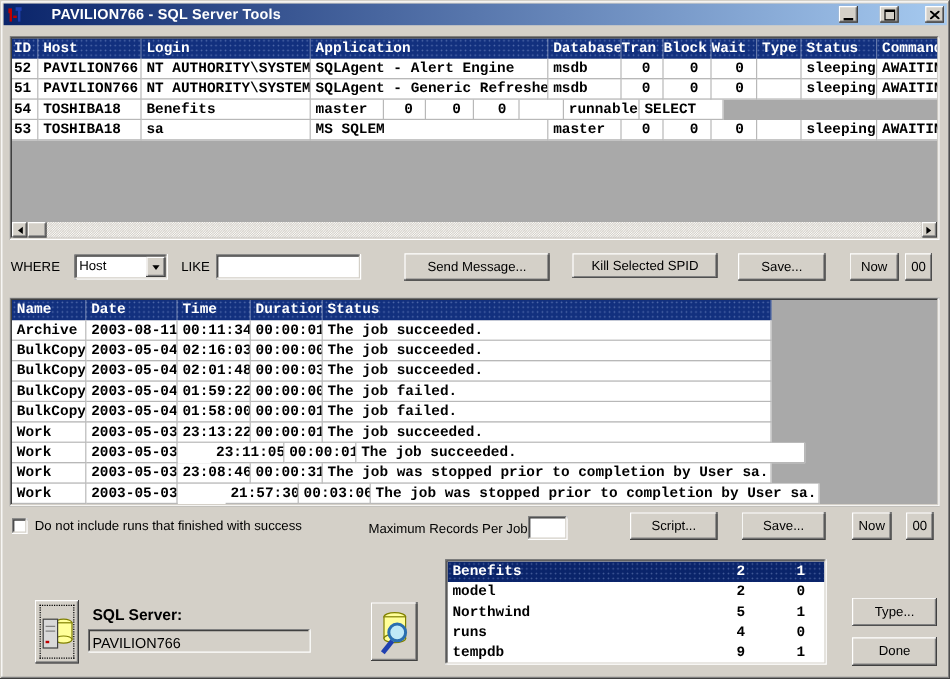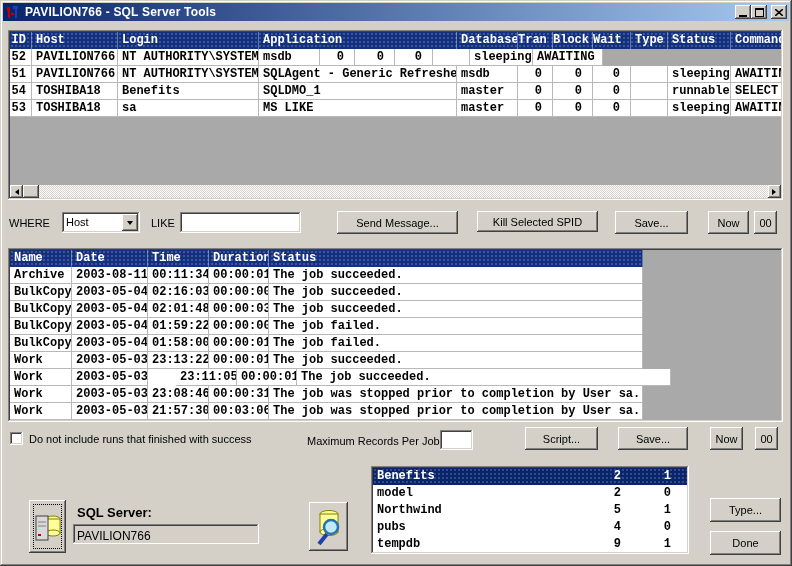--- a/index.html
+++ b/index.html
@@ -14,21 +14,21 @@
                   inset -2px -2px 0 #808080, inset 2px 2px 0 #ffffff;}
   .r3d{background:var(--face);
        box-shadow:inset -1px -1px 0 #404040, inset 1px 1px 0 #ffffff,
                   inset -2px -2px 0 #808080, inset 2px 2px 0 var(--face);}
   .sunk{box-shadow:inset -1px -1px 0 #ffffff, inset 1px 1px 0 #808080,
                    inset -2px -2px 0 var(--face), inset 2px 2px 0 #404040;}
 
   
   .titlebar{position:absolute;left:3px;top:3px;right:3px;height:18px;
     background:linear-gradient(90deg,var(--titlebar-left),var(--titlebar-right));
-    display:flex;align-items:center;padding:0 2px;color:#fff;}
+    display:flex;align-items:center;padding:0 2px;color:#fff;gap:18px;}
   .title-text{font-weight:bold;font-size:12px;margin-left:4px;white-space:nowrap;
     font-family:"Liberation Sans",sans-serif;letter-spacing:.2px;}
   .tbtn{width:16px;height:14px;display:flex;align-items:center;justify-content:center;flex:none;}
   .glyph-min{width:8px;height:2px;background:#000;margin-top:7px;}
   .glyph-max{width:9px;height:9px;border:1px solid #000;border-top:2px solid #000;}
 
   
   .grid{position:absolute;background:var(--grid-empty);}
   .gridContent{position:absolute;left:2px;top:2px;right:2px;bottom:2px;overflow:hidden;}
   .ghdr,.gr{display:flex;width:max-content;height:17px;
@@ -123,20 +123,21 @@
           <div class="hc num" style="width: 38px;">Wait</div>
           <div class="hc" style="width: 37px;">Type</div>
           <div class="hc" style="width: 63px;">Status</div>
           <div class="hc" style="width: 70px;">Command</div>
         </div>
       <div>
           <div class="gr">
             <div class="gc idn" style="width: 22px;">52</div>
             <div class="gc" style="width: 86px;">PAVILION766</div>
             <div class="gc" style="width: 141px;">NT AUTHORITY\SYSTEM</div>
+            <div class="gc" style="width: 198px;">SQLAgent - Alert Engine</div>
             <div class="gc" style="width: 61px;">msdb</div>
             <div class="gc num" style="width: 35px;">0</div>
             <div class="gc num" style="width: 40px;">0</div>
             <div class="gc num" style="width: 38px;">0</div>
             <div class="gc" style="width: 37px;"></div>
             <div class="gc" style="width: 63px;">sleeping</div>
             <div class="gc" style="width: 70px;">AWAITING COMMAND</div>
           </div>
           <div class="gr">
             <div class="gc idn" style="width: 22px;">51</div>
@@ -148,34 +149,33 @@
             <div class="gc num" style="width: 40px;">0</div>
             <div class="gc num" style="width: 38px;">0</div>
             <div class="gc" style="width: 37px;"></div>
             <div class="gc" style="width: 63px;">sleeping</div>
             <div class="gc" style="width: 70px;">AWAITING COMMAND</div>
           </div>
           <div class="gr">
             <div class="gc idn" style="width: 22px;">54</div>
             <div class="gc" style="width: 86px;">TOSHIBA18</div>
             <div class="gc" style="width: 141px;">Benefits</div>
-            <div class="gc" style="width: 198px;">SQLDMO_1</div>
             <div class="gc" style="width: 61px;">master</div>
             <div class="gc num" style="width: 35px;">0</div>
             <div class="gc num" style="width: 40px;">0</div>
             <div class="gc num" style="width: 38px;">0</div>
             <div class="gc" style="width: 37px;"></div>
             <div class="gc" style="width: 63px;">runnable</div>
             <div class="gc" style="width: 70px;">SELECT</div>
           </div>
           <div class="gr">
             <div class="gc idn" style="width: 22px;">53</div>
             <div class="gc" style="width: 86px;">TOSHIBA18</div>
             <div class="gc" style="width: 141px;">sa</div>
-            <div class="gc" style="width: 198px;">MS LIKE</div>
+            <div class="gc" style="width: 198px;">MS SQLEM</div>
             <div class="gc" style="width: 61px;">master</div>
             <div class="gc num" style="width: 35px;">0</div>
             <div class="gc num" style="width: 40px;">0</div>
             <div class="gc num" style="width: 38px;">0</div>
             <div class="gc" style="width: 37px;"></div>
             <div class="gc" style="width: 63px;">sleeping</div>
             <div class="gc" style="width: 70px;">AWAITING COMMAND</div>
           </div>
         </div>
     </div>
@@ -268,21 +268,21 @@
           <div class="gr">
             <div class="gc" style="width: 62px;">Work</div>
             <div class="gc" style="width: 76px;">2003-05-03</div>
             <div class="gc" style="width: 61px;">23:08:46</div>
             <div class="gc" style="width: 60px;">00:00:31</div>
             <div class="gc" style="width: 374px;">The job was stopped prior to completion by User sa.</div>
           </div>
           <div class="gr">
             <div class="gc" style="width: 62px;">Work</div>
             <div class="gc" style="width: 76px;">2003-05-03</div>
-            <div class="gc" style="width: 61px;">21:57:30</div>
+            <div class="gc" style="width: 61px; margin-left: 40px;">21:57:30</div>
             <div class="gc" style="width: 60px;">00:03:06</div>
             <div class="gc" style="width: 374px;">The job was stopped prior to completion by User sa.</div>
           </div>
         </div>
     </div>
   </div>
 
   <div class="checkbox sunk" id="cb1" style="left:10px;top:432px;"></div>
   <span class="lbl" style="left:29px;top:433px;">Do not include runs that finished with success</span>
   <span class="lbl" style="left:307px;top:435px;">Maximum Records Per Job:</span>
@@ -316,21 +316,21 @@
       <line x1="13" y1="27" x2="5" y2="37" stroke="#1f3fb0" stroke-width="4"></line>
       <circle cx="17" cy="20" r="7" fill="#bfe9f7" stroke="#2a6fb0" stroke-width="2.5"></circle>
     </svg>
   </div>
 
   <div class="listbox sunk">
     <div class="listrows" id="dblist">
         <div class="lr sel"><span>Benefits</span><span class="n1">2</span><span class="n2">1</span></div>
         <div class="lr"><span>model</span><span class="n1">2</span><span class="n2">0</span></div>
         <div class="lr"><span>Northwind</span><span class="n1">5</span><span class="n2">1</span></div>
-        <div class="lr"><span>pubs</span><span class="n1">4</span><span class="n2">0</span></div>
+        <div class="lr"><span>runs</span><span class="n1">4</span><span class="n2">0</span></div>
         <div class="lr"><span>tempdb</span><span class="n1">9</span><span class="n2">1</span></div>
       </div>
   </div>
 
   <div class="btn r3d" style="left:710px;top:498px;width:71px;height:24px;">Type...</div>
   <div class="btn r3d" style="left:710px;top:531px;width:71px;height:24px;">Done</div>
 
 </div>
 
 </body></html>

